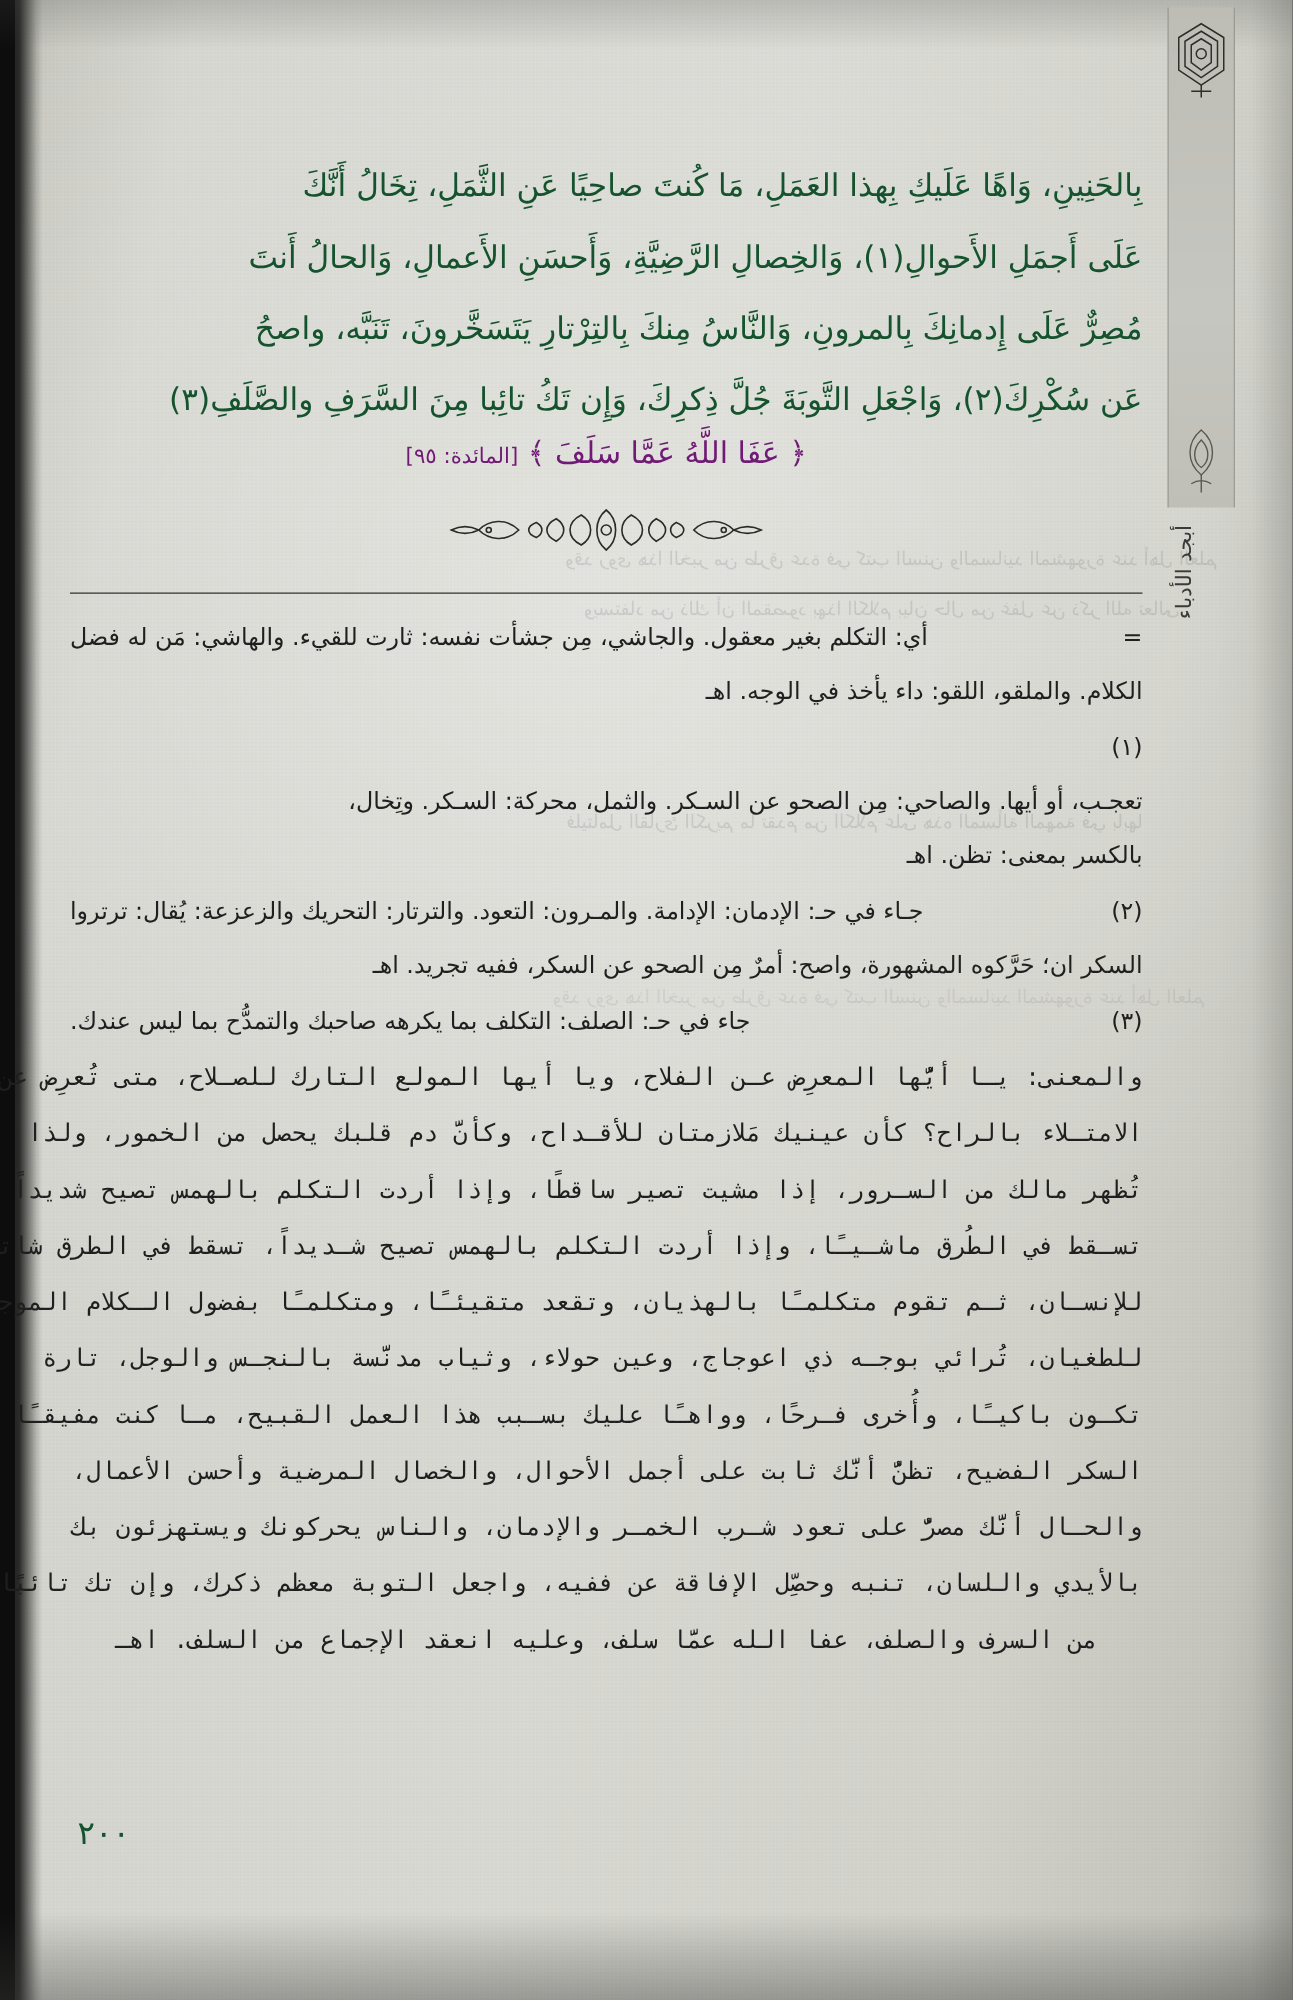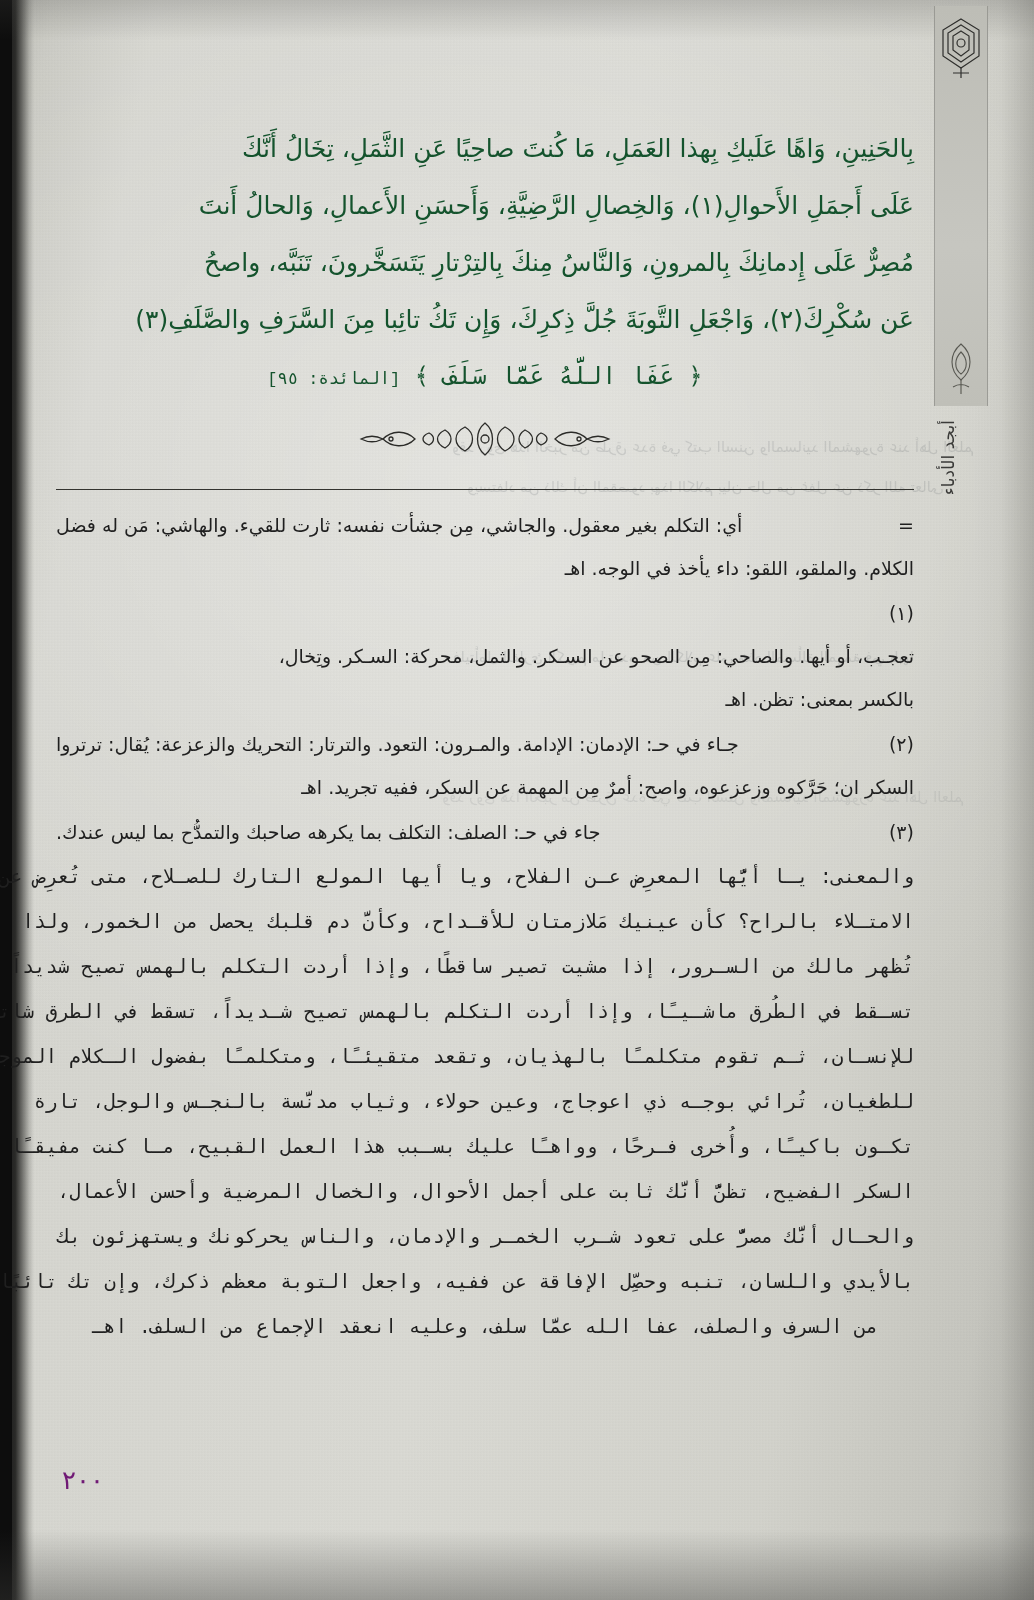--- a/index.html
+++ b/index.html
@@ -122,25 +122,24 @@
   }
   .main-text .ln {
     display: block;
     white-space: nowrap;
   }
   .main-text .ln.stretch {
     display: flex;
     justify-content: space-between;
   }
   .ayah-line {
-    margin-top: 14px;
+    margin-top: 0;
     text-align: center;
     font-size: 24px;
-    color: #14532d;
-    font-family: Liberation Mono, monospace;
+    color: #701a75;
   }
   .ayah-ref {
     font-size: 17px;
   }
   .ornament {
     margin: 26px auto 10px auto;
     text-align: center;
     color: #2a2a28;
     height: 46px;
   }
@@ -163,23 +162,23 @@
   .notes .ln.stretch { display: flex; justify-content: space-between; }
   .notes .ln.endline { text-align: center; }
   .meaning {
     font-size: 19.5px;
     line-height: 45px;
     font-family: Liberation Mono, monospace;
   }
   .page-number {
     position: absolute;
     left: 62px;
-    bottom: 104px;
+    bottom: 118px;
     font-size: 26px;
-    color: #701a75;
+    color: #14532d;
     letter-spacing: 2px;
     font-family: Liberation Serif, serif;
   }
   .shadow-bottom {
     position: absolute;
     left: 0; right: 0; bottom: 0;
     height: 70px;
     background: linear-gradient(0deg, rgba(60,60,58,0.40), rgba(60,60,58,0));
     pointer-events: none;
   }
@@ -282,21 +281,21 @@
         </span>
         <span class="ln stretch">تعجـب، أو أيها. والصاحي: مِن الصحو عن السـكر. والثمل، محركة: السـكر. وتِخال،</span>
         <span class="ln stretch">بالكسر بمعنى: تظن. اهـ</span>
       </div>
 
       <div class="note-blk">
         <span class="ln stretch">
           <span>(٢)</span>
           <span>جـاء في حـ: الإدمان: الإدامة. والمـرون: التعود. والترتار: التحريك والزعزعة: يُقال: ترتروا</span>
         </span>
-        <span class="ln stretch">السكر ان؛ حَرَّكوه وزعزعوه، واصح: أمرٌ مِن المهمة عن السكر، ففيه تجريد. اهـ</span>
+        <span class="ln stretch">السكر ان؛ حَرَّكوه المشهورة، واصح: أمرٌ مِن الصحو عن السكر، ففيه تجريد. اهـ</span>
       </div>
 
       <div class="note-blk">
         <span class="ln stretch">
           <span>(٣)</span>
           <span>جاء في حـ: الصلف: التكلف بما يكرهه صاحبك والتمدُّح بما ليس عندك.</span>
         </span>
       </div>
 
       <div class="meaning">

